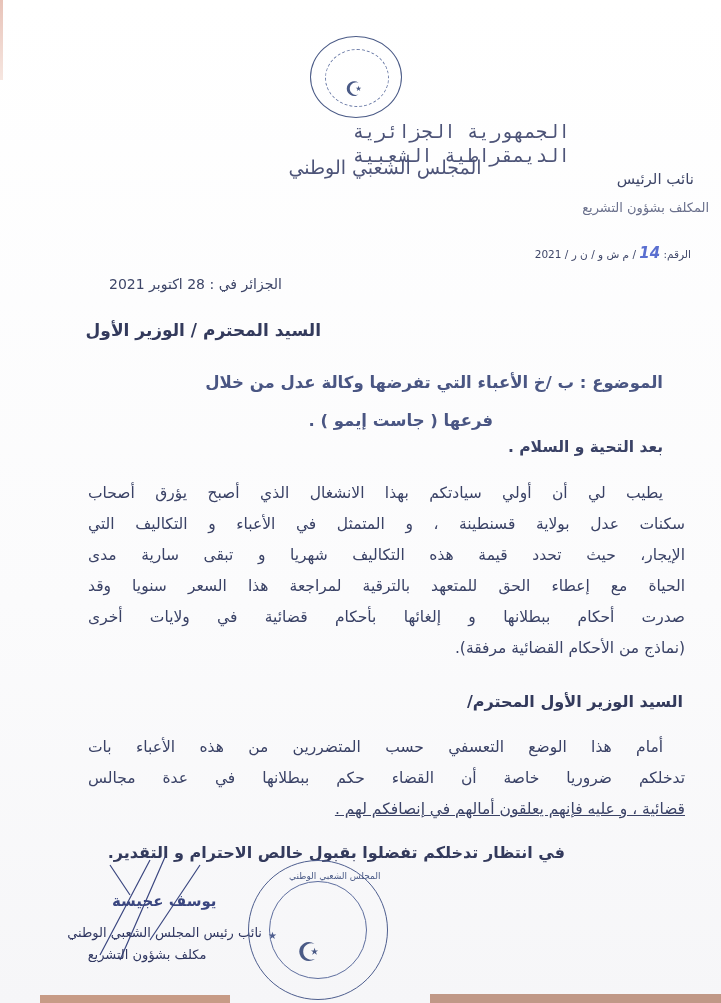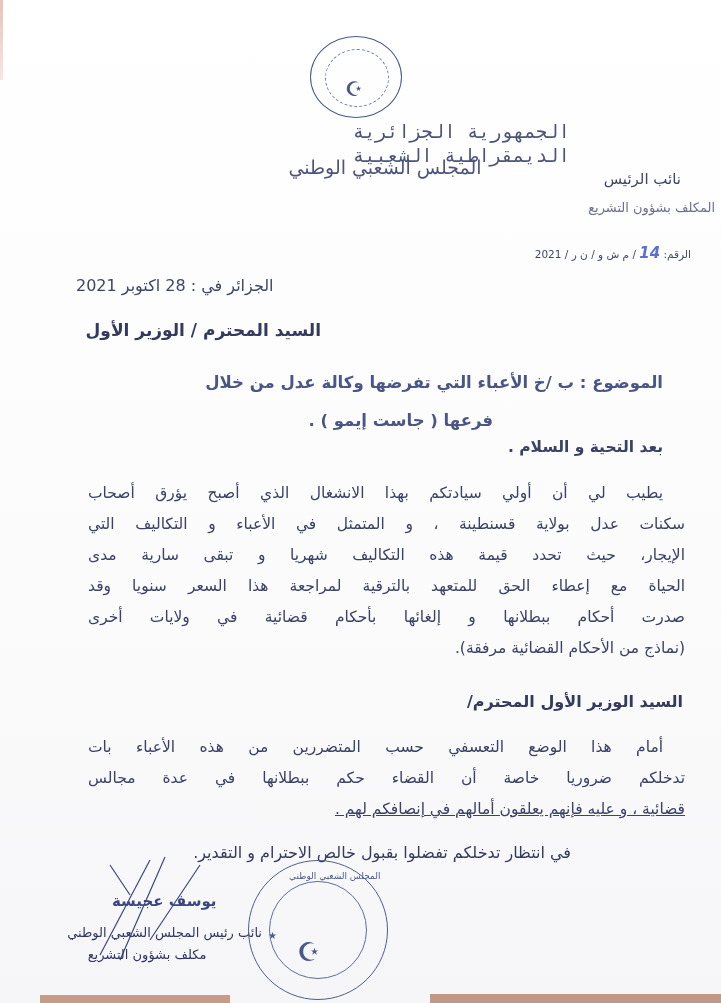--- a/index.html
+++ b/index.html
@@ -43,33 +43,33 @@
     text-align: right; direction: rtl;
     font-family: Liberation Mono, monospace; font-size: 19px; color: #4d5478;
   }
   .header-line2 {
     position: absolute; left: 270px; top: 156px; width: 230px;
     text-align: center; direction: rtl;
     font-family: "DejaVu Serif", serif; font-size: 19px; color: #4d5478;
   }
   .rtl { direction: rtl; text-align: right; }
   .deputy-title {
-    position: absolute; right: 40px; top: 170px; font-size: 15px; color: #3e4668; text-align: center;
+    position: absolute; right: 27px; top: 170px; font-size: 15px; color: #3e4668; text-align: center;
   }
   .deputy-sub {
-    position: absolute; right: 6px; top: 200px; font-size: 13px; color: #6a708c;
+    position: absolute; right: 12px; top: 200px; font-size: 13px; color: #6a708c;
   }
   .ref-line {
     position: absolute; right: 30px; top: 244px; font-size: 10.5px; color: #3e4668;
   }
   .ref-line .num {
     color: #5a6fd0; font-style: italic; font-weight: bold; font-size: 15px;
   }
   .date-line {
-    position: absolute; left: 76px; top: 276px; font-size: 16px; color: #3e4668;
+    position: absolute; left: 109px; top: 276px; font-size: 14px; color: #3e4668;
   }
   .addressee {
     position: absolute; right: 400px; top: 320px; font-size: 17px; font-weight: bold; color: #333a5c;
   }
   .subject {
     position: absolute; right: 58px; top: 364px; width: 560px;
     font-size: 16.5px; font-weight: bold; color: #4a5683; line-height: 38px; text-align: right;
   }
   .subject .l2 { padding-right: 170px; }
   .greeting {
@@ -82,21 +82,21 @@
   .para1 { top: 478px; }
   .para1 .line { display: block; text-align-last: justify; }
   .para1 .line.last { text-align-last: right; }
   .addressee2 {
     position: absolute; right: 38px; top: 692px; font-size: 16px; font-weight: bold; color: #333a5c;
   }
   .para2 { top: 732px; }
   .para2 .line { display: block; text-align-last: justify; }
   .para2 .line.last { text-align-last: right; text-decoration: underline; }
   .closing {
-    position: absolute; right: 150px; top: 843px; font-size: 16px; font-weight: normal; color: #333a5c;
+    position: absolute; right: 156px; top: 843px; font-size: 16px; font-weight: bold; color: #333a5c;
   }
   .signer-name {
     position: absolute; left: 112px; top: 892px; font-size: 15px; color: #3b4780; font-weight: bold;
   }
   .signer-role {
     position: absolute; left: 52px; top: 925px; width: 210px; font-size: 13px; color: #2f3660;
     text-align: right;
   }
   .signer-role2 {
     position: absolute; left: 62px; top: 947px; width: 170px; font-size: 13px; color: #2f3660;

